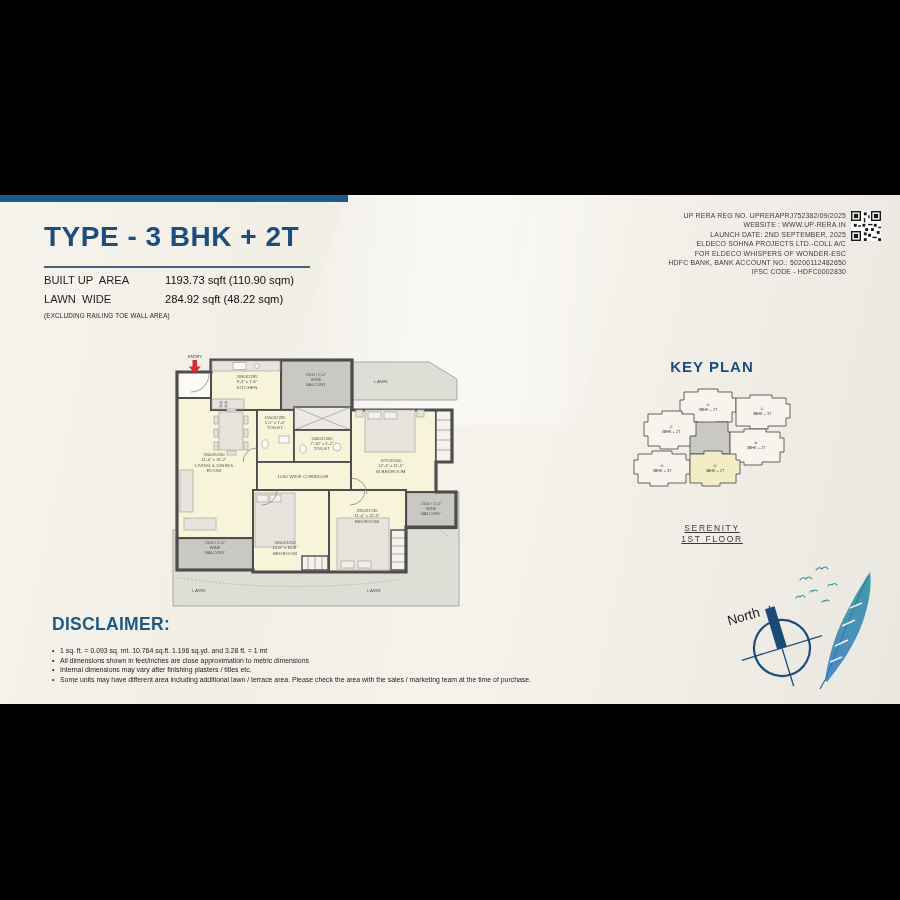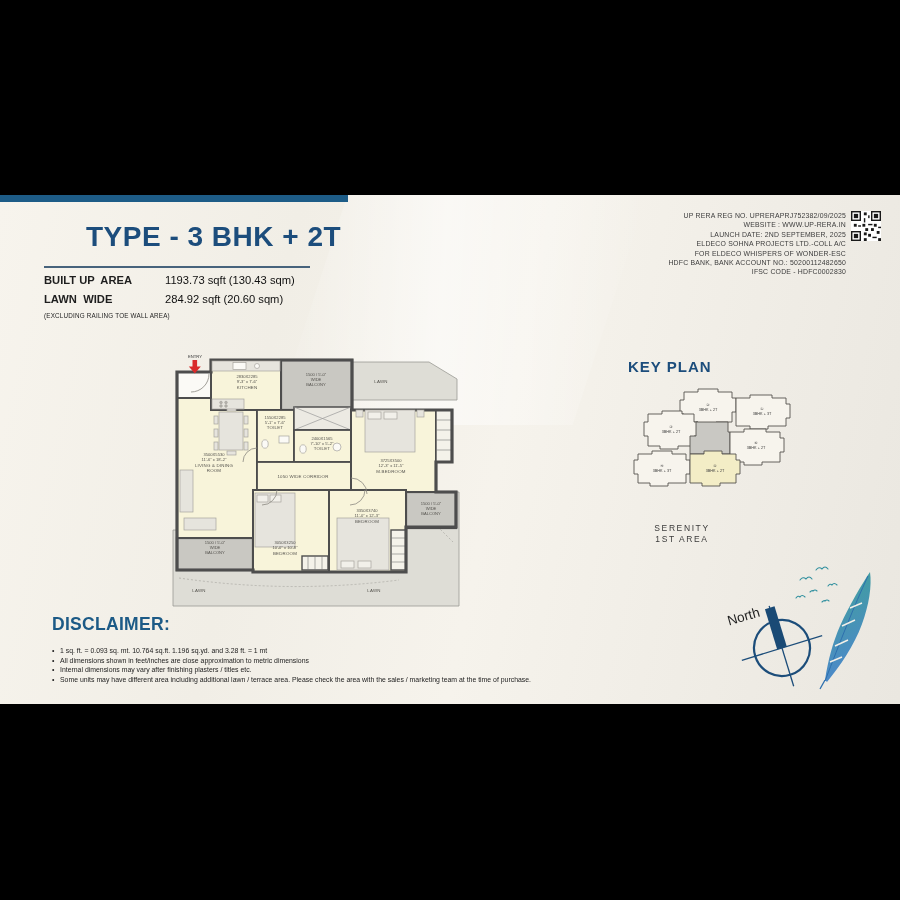--- a/index.html
+++ b/index.html
@@ -5,34 +5,34 @@
   html,body{margin:0;padding:0;}
   body{width:900px;height:900px;background:#000;position:relative;overflow:hidden;
        font-family:"Liberation Sans",sans-serif;}
   .content{position:absolute;top:195px;left:0;width:900px;height:509px;
     background:linear-gradient(102deg,#f7f4ed 0%,#f1eee6 30%,#f6f3ec 55%,#eae7e0 100%);}
   .sheen{position:absolute;left:310px;top:0;width:300px;height:230px;pointer-events:none;
     background:linear-gradient(75deg,rgba(255,255,255,0) 0%,rgba(255,255,255,.55) 45%,rgba(255,255,255,0) 100%);
     transform:skewX(-18deg);}
   .accent-bar{position:absolute;left:0;top:0;width:348px;height:7px;background:#1d5c87;}
   .page-title{position:absolute;left:44px;top:26px;font-size:28px;font-weight:bold;
-    color:#1c4d7c;letter-spacing:.5px;margin-left:42px;}
+    color:#1c4d7c;letter-spacing:.5px;}
   .title-underline{position:absolute;left:44px;top:71px;width:266px;height:2px;background:#47637c;}
   .area-table{position:absolute;left:44px;top:79px;width:300px;}
   .area-row{display:flex;height:18.5px;align-items:flex-start;}
-  .area-label{width:121px;font-size:11.2px;font-weight:bold;color:#1e1e1e;white-space:pre;}
+  .area-label{width:121px;font-size:11.2px;font-weight:normal;color:#1e1e1e;white-space:pre;}
   .area-value{font-size:11.2px;color:#101010;}
   .area-note{font-size:6.3px;color:#1e1e1e;margin-top:1px;letter-spacing:.2px;}
   .rera{position:absolute;left:540px;top:16px;width:306px;text-align:right;
     font-size:6.9px;line-height:9.4px;color:#3c3c3c;letter-spacing:.2px;}
   .qr{position:absolute;left:851px;top:14px;width:30px;height:34px;}
-  .keyplan-title{position:absolute;left:628px;top:163px;width:168px;text-align:left;
+  .keyplan-title{position:absolute;left:628px;top:163px;width:168px;text-align:center;
     font-size:15px;font-weight:bold;color:#1c4d7c;letter-spacing:1px;}
-  .serenity{position:absolute;left:598px;top:328px;width:168px;text-align:center;
-    font-size:8.5px;line-height:11px;letter-spacing:1.6px;color:#3a3a3a;}
+  .serenity{position:absolute;left:628px;top:328px;width:168px;text-align:center;
+    font-size:8.5px;line-height:11px;letter-spacing:1.6px;color:#3a3a3a;text-decoration:underline;}
   .north-label{position:absolute;left:727px;top:414px;font-size:13.5px;color:#1f1f1f;
     transform:rotate(-16deg);}
   .disclaimer{position:absolute;left:52px;top:419px;width:740px;}
   .disclaimer h2{margin:0 0 11px 0;font-size:17.5px;color:#1c5a86;font-weight:bold;letter-spacing:.3px;}
   .disclaimer ul{margin:0;padding:0;list-style:none;}
   .disclaimer li{font-size:6.9px;line-height:9.6px;color:#222;padding-left:8px;position:relative;}
   .disclaimer li::before{content:"•";position:absolute;left:0;top:0;}
   svg{display:block;}
   svg text{font-family:"Liberation Sans",sans-serif;fill:#55534e;}
   .dim{font-size:4.1px;}
@@ -46,25 +46,25 @@
 <div class="content">
   <div class="sheen"></div>
   <div class="accent-bar"></div>
 
   <div class="page-title">TYPE - 3 BHK + 2T</div>
   <div class="title-underline"></div>
 
   <div class="area-table">
     <div class="area-row">
       <span class="area-label">BUILT UP  AREA</span>
-      <span class="area-value">1193.73 sqft (130.43 sqm)</span>
+      <span class="area-value">1193.73 sqft (110.90 sqm)</span>
     </div>
     <div class="area-row">
       <span class="area-label">LAWN  WIDE</span>
-      <span class="area-value">284.92 sqft (20.60 sqm)</span>
+      <span class="area-value">284.92 sqft (48.22 sqm)</span>
     </div>
     <div class="area-note">(EXCLUDING RAILING TOE WALL AREA)</div>
   </div>
 
   <div class="rera">
     <div>UP RERA REG NO. UPRERAPRJ752382/09/2025</div>
     <div>WEBSITE : WWW.UP-RERA.IN</div>
     <div>LAUNCH DATE: 2ND SEPTEMBER, 2025</div>
     <div>ELDECO SOHNA PROJECTS LTD.-COLL A/C</div>
     <div>FOR ELDECO WHISPERS OF WONDER-ESC</div>
@@ -246,21 +246,21 @@
     <text class="kp" x="128" y="60" text-anchor="middle">⑥</text>
     <text class="kp" x="128" y="65" text-anchor="middle">3BHK + 2T</text>
     <text class="kp" x="34" y="83" text-anchor="middle">④</text>
     <text class="kp" x="34" y="88" text-anchor="middle">3BHK + 3T</text>
     <text class="kp" x="87" y="83" text-anchor="middle">⑤</text>
     <text class="kp" x="87" y="88" text-anchor="middle">3BHK + 2T</text>
   </svg>
 
   <div class="serenity">
     <div>SERENITY</div>
-    <div>1ST AREA</div>
+    <div>1ST FLOOR</div>
   </div>
 
   <svg class="abs" style="left:728px;top:399px" width="104" height="100" viewBox="0 0 104 100">
     <g transform="translate(54,54) rotate(-17)" stroke="#1c4d7a">
       <line x1="0" y1="-44" x2="0" y2="40" stroke-width="1.3"></line>
       <line x1="-42" y1="0" x2="42" y2="0" stroke-width="1.3"></line>
       <circle r="28" fill="none" stroke-width="2.2"></circle>
       <rect x="-5" y="-42" width="10" height="42" fill="#1a4a75" stroke="none"></rect>
     </g>
   </svg>

